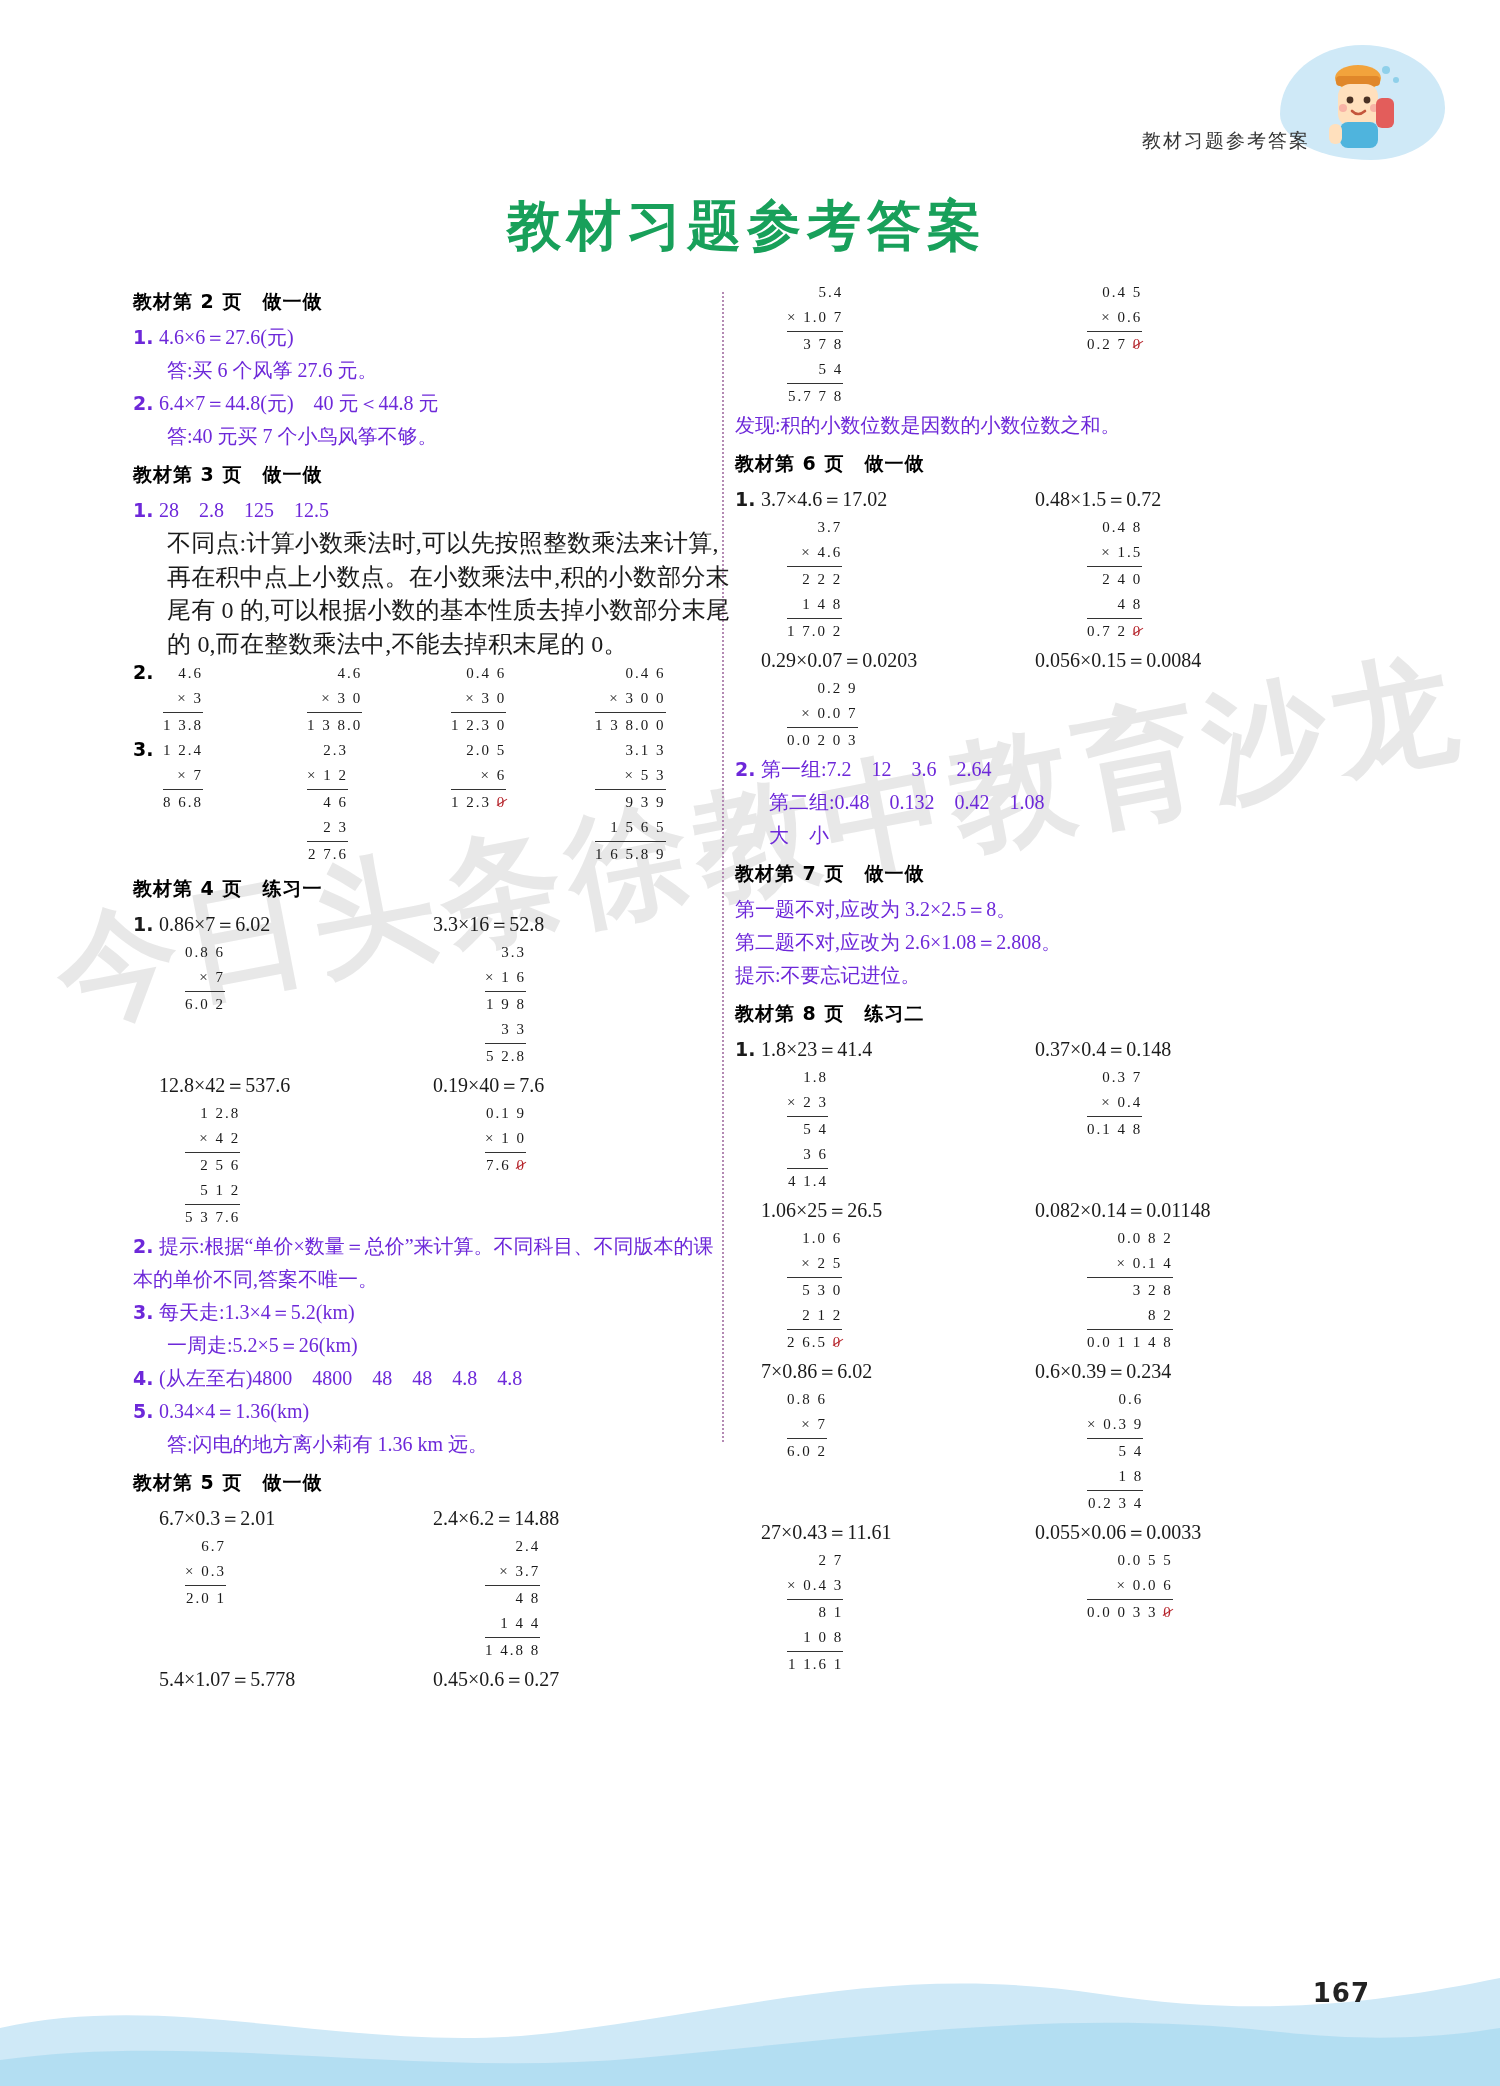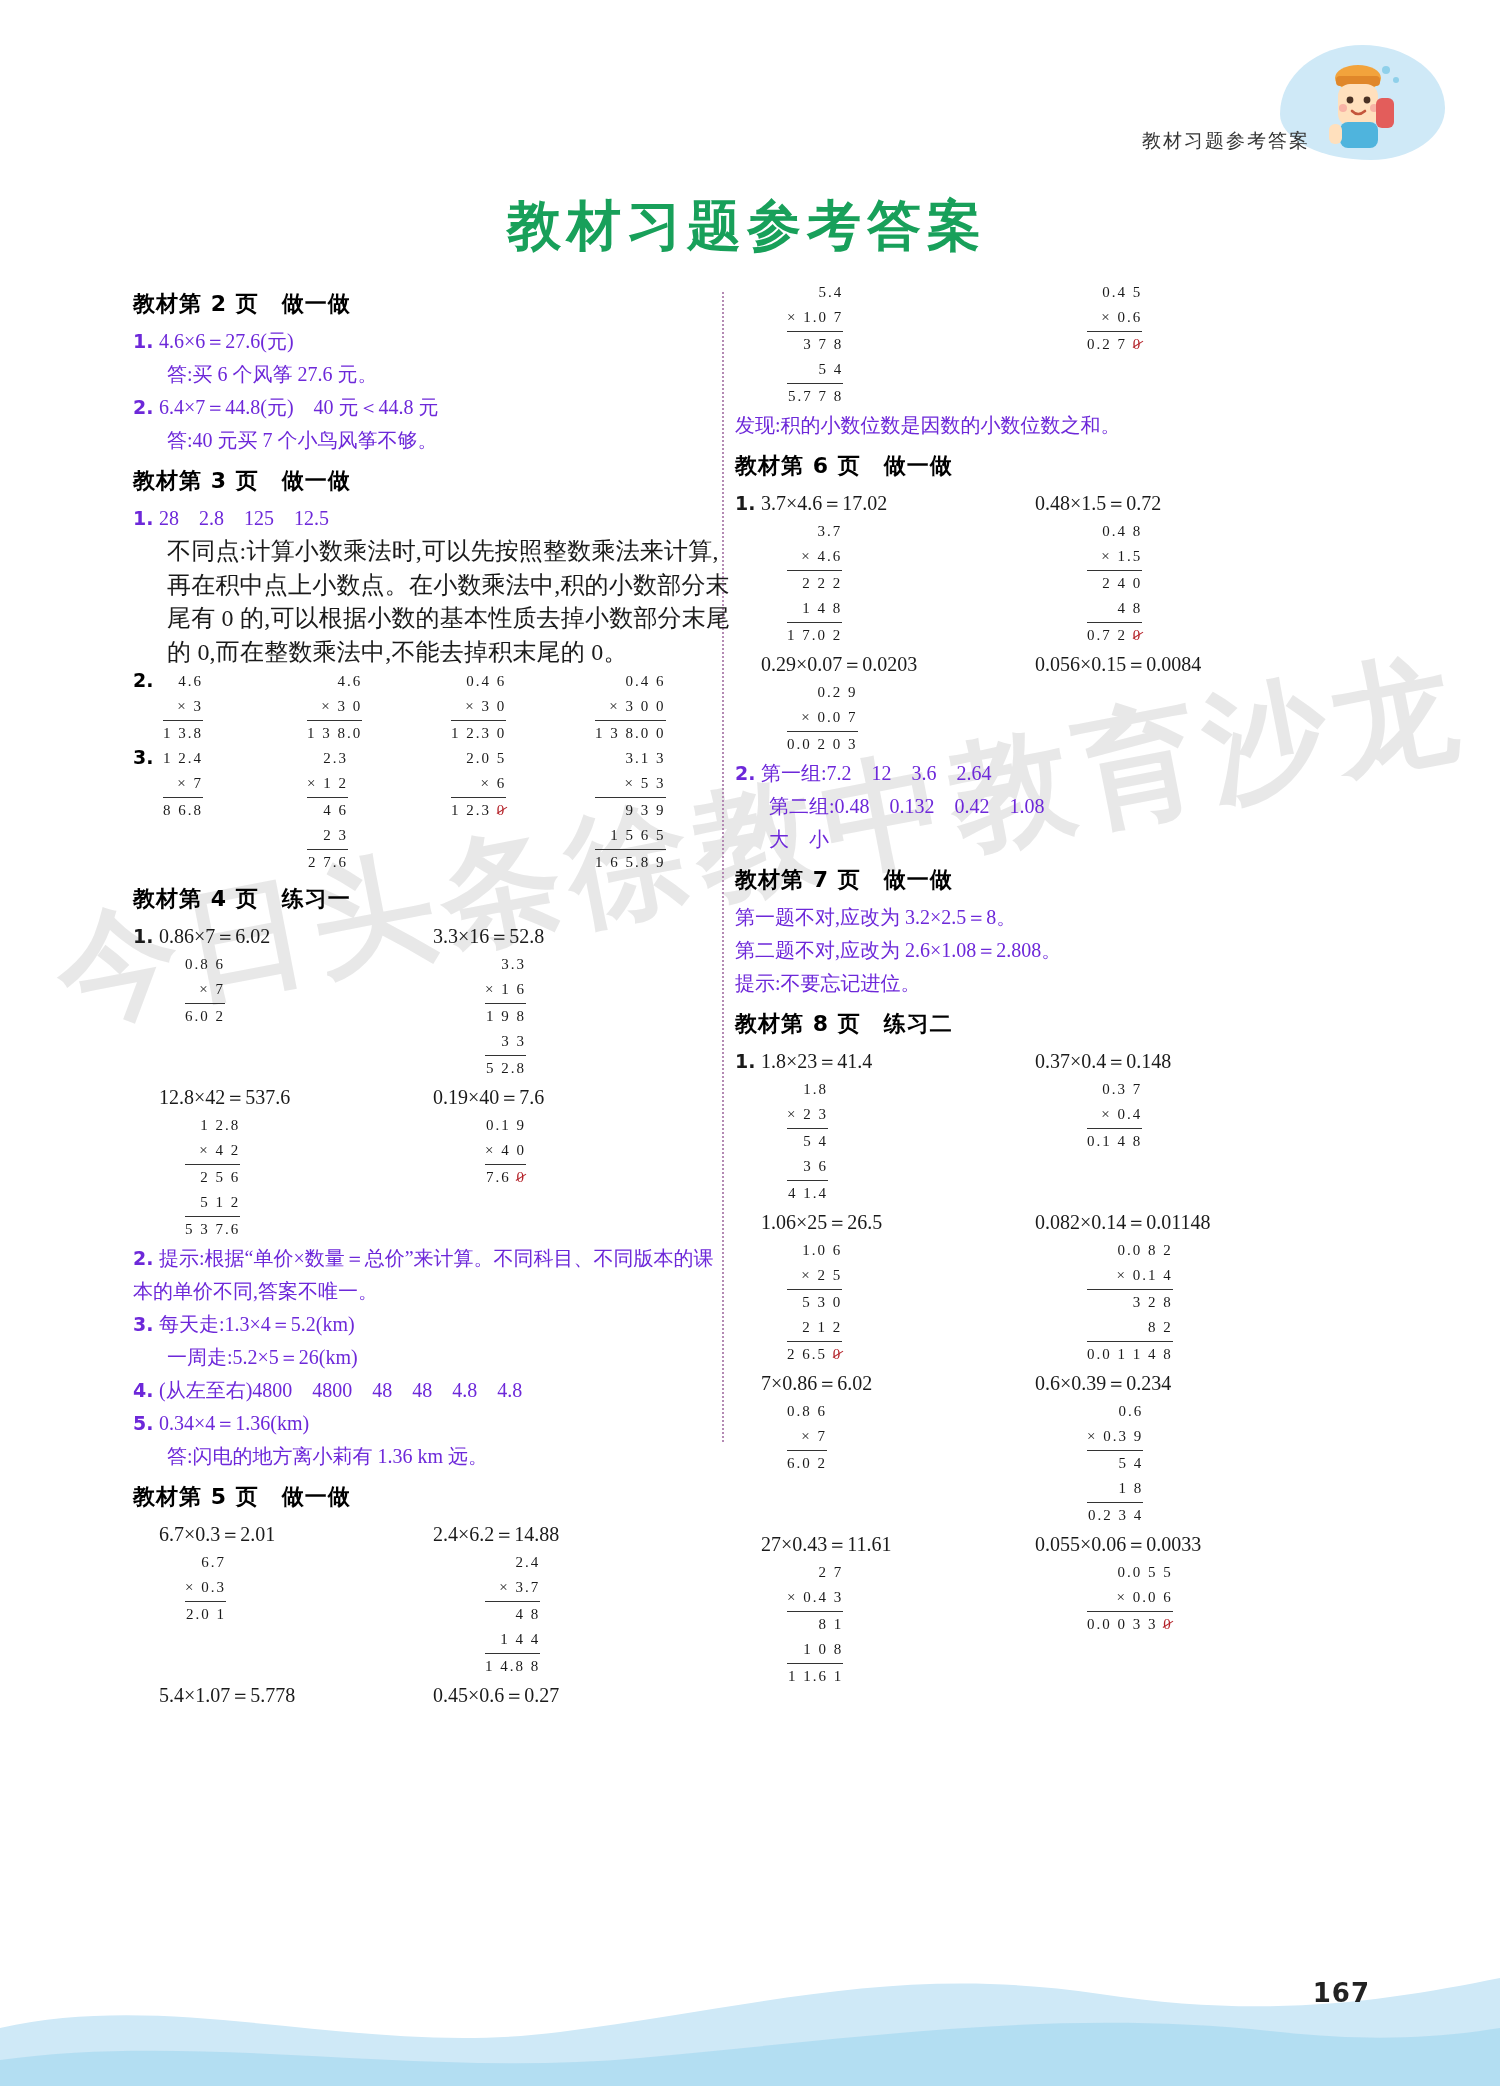--- a/index.html
+++ b/index.html
@@ -52,21 +52,21 @@
   .col-left{left:133px;}
   .col-right{left:735px;}
   .divider{
     position:absolute;left:722px;top:292px;width:0;height:1150px;
     border-left:2px dotted #b48ab4;
   }
 
   
   .sec-head{
     font-family:"DejaVu Sans","Liberation Sans",sans-serif;
-    font-weight:bold;font-size:22px;color:#000;
+    font-weight:bold;font-size:19px;color:#000;
     letter-spacing:1px;margin:9px 0 6px 0;white-space:nowrap;
   }
   .line{
     font-size:20px;color:#6d28d9;line-height:33px;
     white-space:nowrap;
   }
   .para{
     font-size:24px;color:#1a1a1a;line-height:33.5px;
     text-indent:0;padding-left:34px;letter-spacing:0.2px;
   }
@@ -151,21 +151,21 @@
       <div class="grid2">
         <div style="padding-left: 52px;"><div class="vstack"><span class="r">0.8 6</span><span class="r bar">× 7</span><span class="r">6.0 2</span></div></div>
         <div style="padding-left: 52px;"><div class="vstack"><span class="r">3.3</span><span class="r bar">× 1 6</span><span class="r">1 9 8</span><span class="r bar">3 3</span><span class="r">5 2.8</span></div></div>
       </div>
       <div class="grid2">
         <div class="eqline"><span class="num"></span><span>12.8×42＝537.6</span></div>
         <div class="eqline">0.19×40＝7.6</div>
       </div>
       <div class="grid2">
         <div style="padding-left: 52px;"><div class="vstack"><span class="r">1 2.8</span><span class="r bar">× 4 2</span><span class="r">2 5 6</span><span class="r bar">5 1 2</span><span class="r">5 3 7.6</span></div></div>
-        <div style="padding-left: 52px;"><div class="vstack"><span class="r">0.1 9</span><span class="r bar">× 4 0</span><span class="r">7.6 <span class="strike">0</span></span></div></div>
+        <div style="padding-left: 52px;"><div class="vstack"><span class="r">0.1 9</span><span class="r bar">× 1 0</span><span class="r">7.6 <span class="strike">0</span></span></div></div>
       </div>
       <div class="line" style="white-space: normal;"><span class="num">2.</span><span>提示:根据“单价×数量＝总价”来计算。不同科目、不同版本的课本的单价不同,答案不唯一。</span></div>
       <div class="line"><span class="num">3.</span><span>每天走:1.3×4＝5.2(km)</span></div>
       <div class="line indent">一周走:5.2×5＝26(km)</div>
       <div class="line"><span class="num">4.</span><span>(从左至右)4800　4800　48　48　4.8　4.8</span></div>
       <div class="line"><span class="num">5.</span><span>0.34×4＝1.36(km)</span></div>
       <div class="line indent">答:闪电的地方离小莉有 1.36 km 远。</div>
       <div class="sec-head">教材第 5 页　做一做</div>
       <div class="grid2">
         <div class="eqline"><span class="num"></span><span>6.7×0.3＝2.01</span></div>

